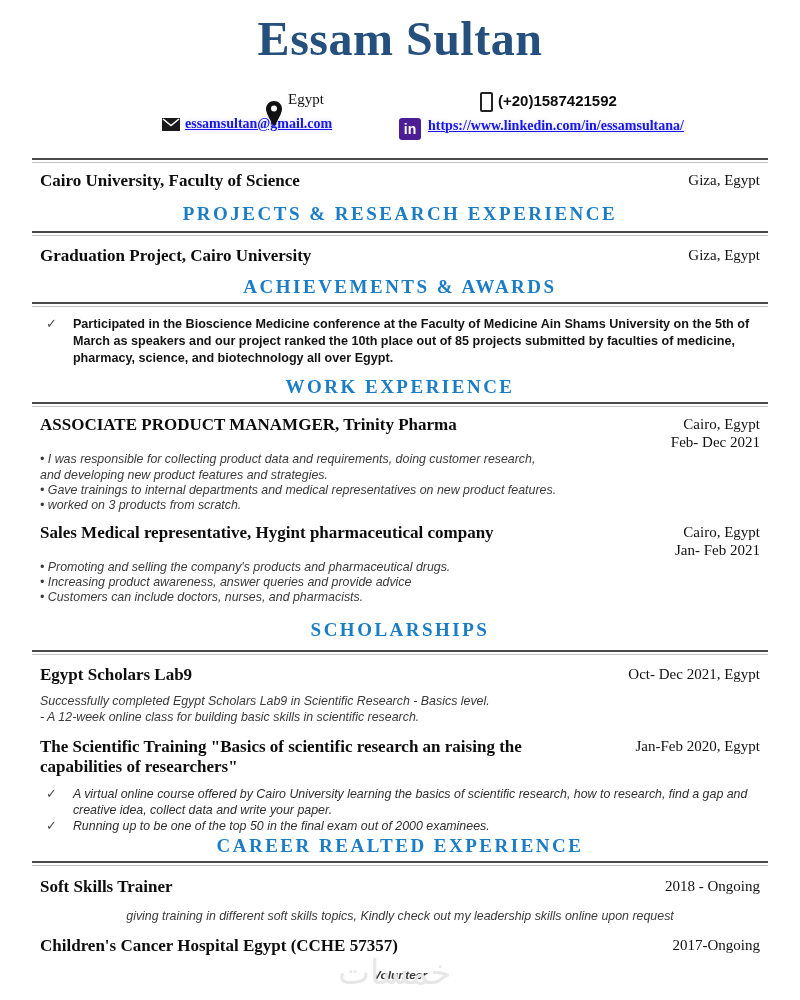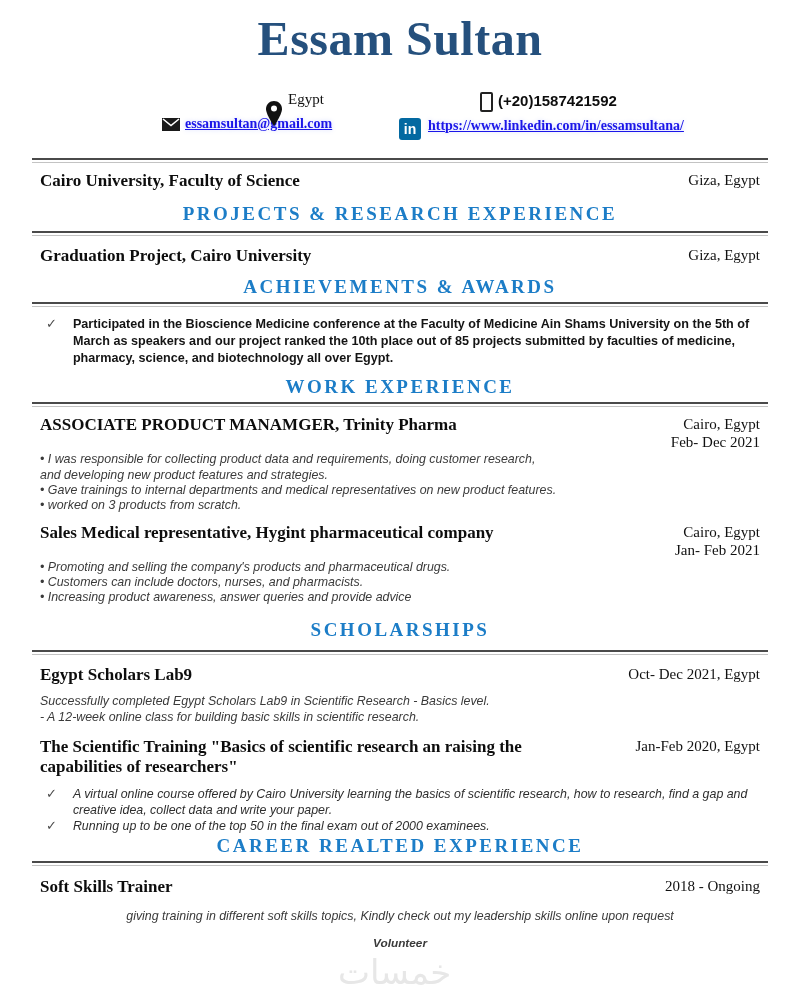--- a/index.html
+++ b/index.html
@@ -20,21 +20,21 @@
   
   .contact { position:relative; height:62px; margin-top:24px; }
   .c-egypt { position:absolute; left:258px; top:1px; font-size:15px; color:#111; }
   .c-phone { position:absolute; left:450px; top:2px; display:flex; align-items:flex-start;
              font-family:"Liberation Sans", sans-serif; font-weight:bold; font-size:15px; color:#0d0d0d; }
   .phone-icon { display:inline-block; width:9px; height:16px; border:2px solid #222;
                 border-radius:2px; margin-right:5px; background:#fff; }
   .c-email { position:absolute; left:132px; top:26px; display:flex; align-items:center; gap:5px; }
   .c-pin { position:absolute; left:236px; top:11px; z-index:2; }
   .c-li-icon { position:absolute; left:369px; top:28px; width:22px; height:22px;
-               background:#0369a1; border-radius:3px; color:#fff;
+               background:#4c1d95; border-radius:3px; color:#fff;
                font-family:"Liberation Sans", sans-serif; font-weight:bold; font-size:14px;
                display:flex; align-items:center; justify-content:center; }
   .c-li-link { position:absolute; left:398px; top:28px; }
   a.doc-link, .doc-link {
     color:#1b16e8; text-decoration:underline; font-weight:bold; font-size:14px;
     text-shadow:0 0 5px #cdd4ff; cursor:pointer;
   }
 
   
   .sec-h {
@@ -147,22 +147,22 @@
 
     <div class="row mt9">
       <div class="t">Sales Medical representative, Hygint pharmaceutical company</div>
       <div class="r">
         <div>Cairo, Egypt</div>
         <div>Jan- Feb 2021</div>
       </div>
     </div>
     <div class="blist">
         <div class="bullet-line">• Promoting and selling the company's products and pharmaceutical drugs.</div>
+        <div class="bullet-line">• Increasing product awareness, answer queries and provide advice</div>
         <div class="bullet-line">• Customers can include doctors, nurses, and pharmacists.</div>
-        <div class="bullet-line">• Increasing product awareness, answer queries and provide advice</div>
       </div>
 
     <div class="sec-h mt14">SCHOLARSHIPS</div>
     <div class="rule mt9"></div>
 
     <div class="row mt10">
       <div class="t">Egypt Scholars Lab9</div>
       <div class="r">Oct- Dec 2021, Egypt</div>
     </div>
     <div class="blist mt8">
@@ -185,18 +185,22 @@
 
     <div class="sec-h">CAREER REALTED EXPERIENCE</div>
     <div class="rule mt4"></div>
 
     <div class="row mt11">
       <div class="t">Soft Skills Trainer</div>
       <div class="r">2018 - Ongoing</div>
     </div>
     <div class="desc-line mt12">giving training in different soft skills topics, Kindly check out my leadership skills online upon request</div>
 
+    <div class="row mt12">
+      <div class="t">Children's Cancer Hospital Egypt (CCHE 57357)</div>
+      <div class="r">2017-Ongoing</div>
+    </div>
     <div class="desc-line desc-bold mt12">Volunteer</div>
 
   </div>
 
   <div class="watermark">خمسات</div>
 </div>
 
 </body></html>

